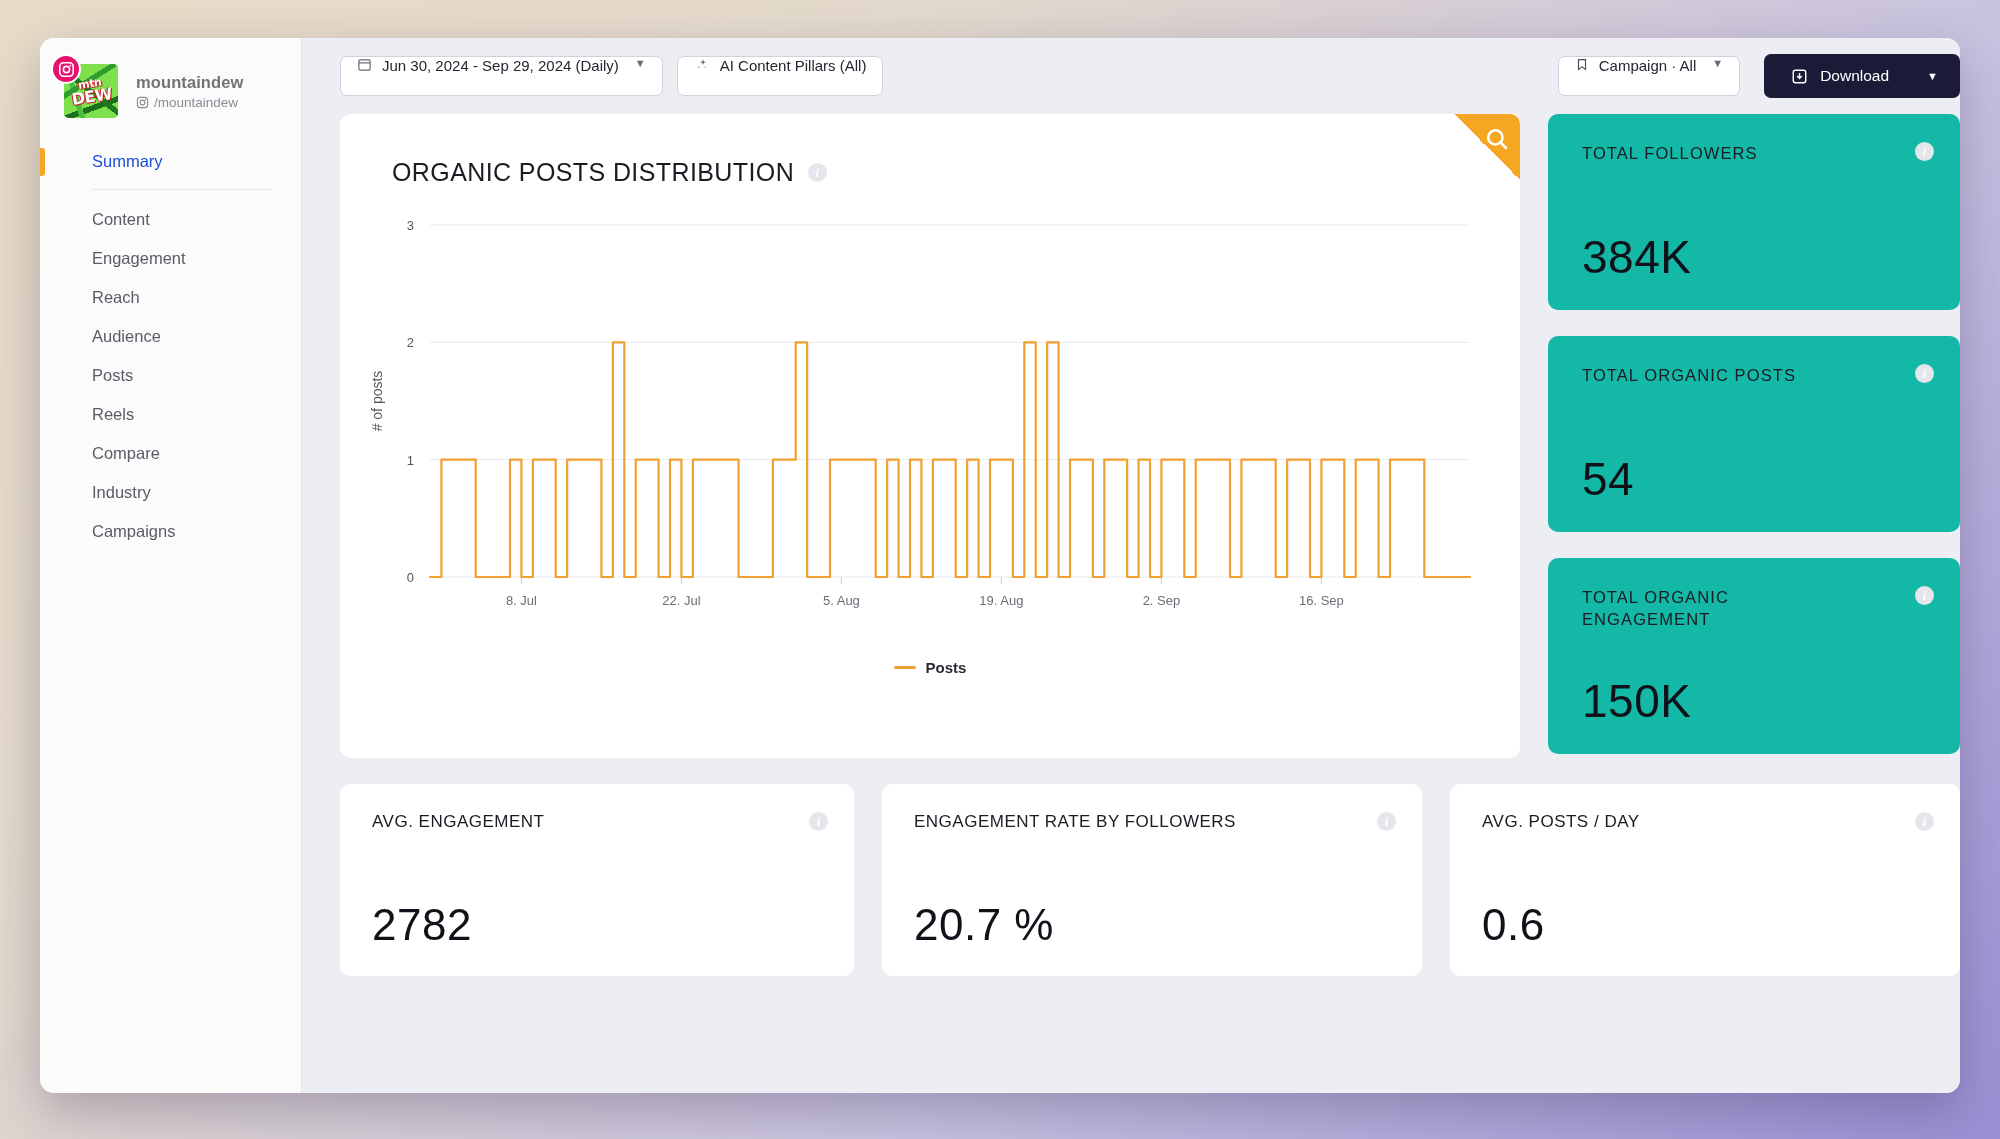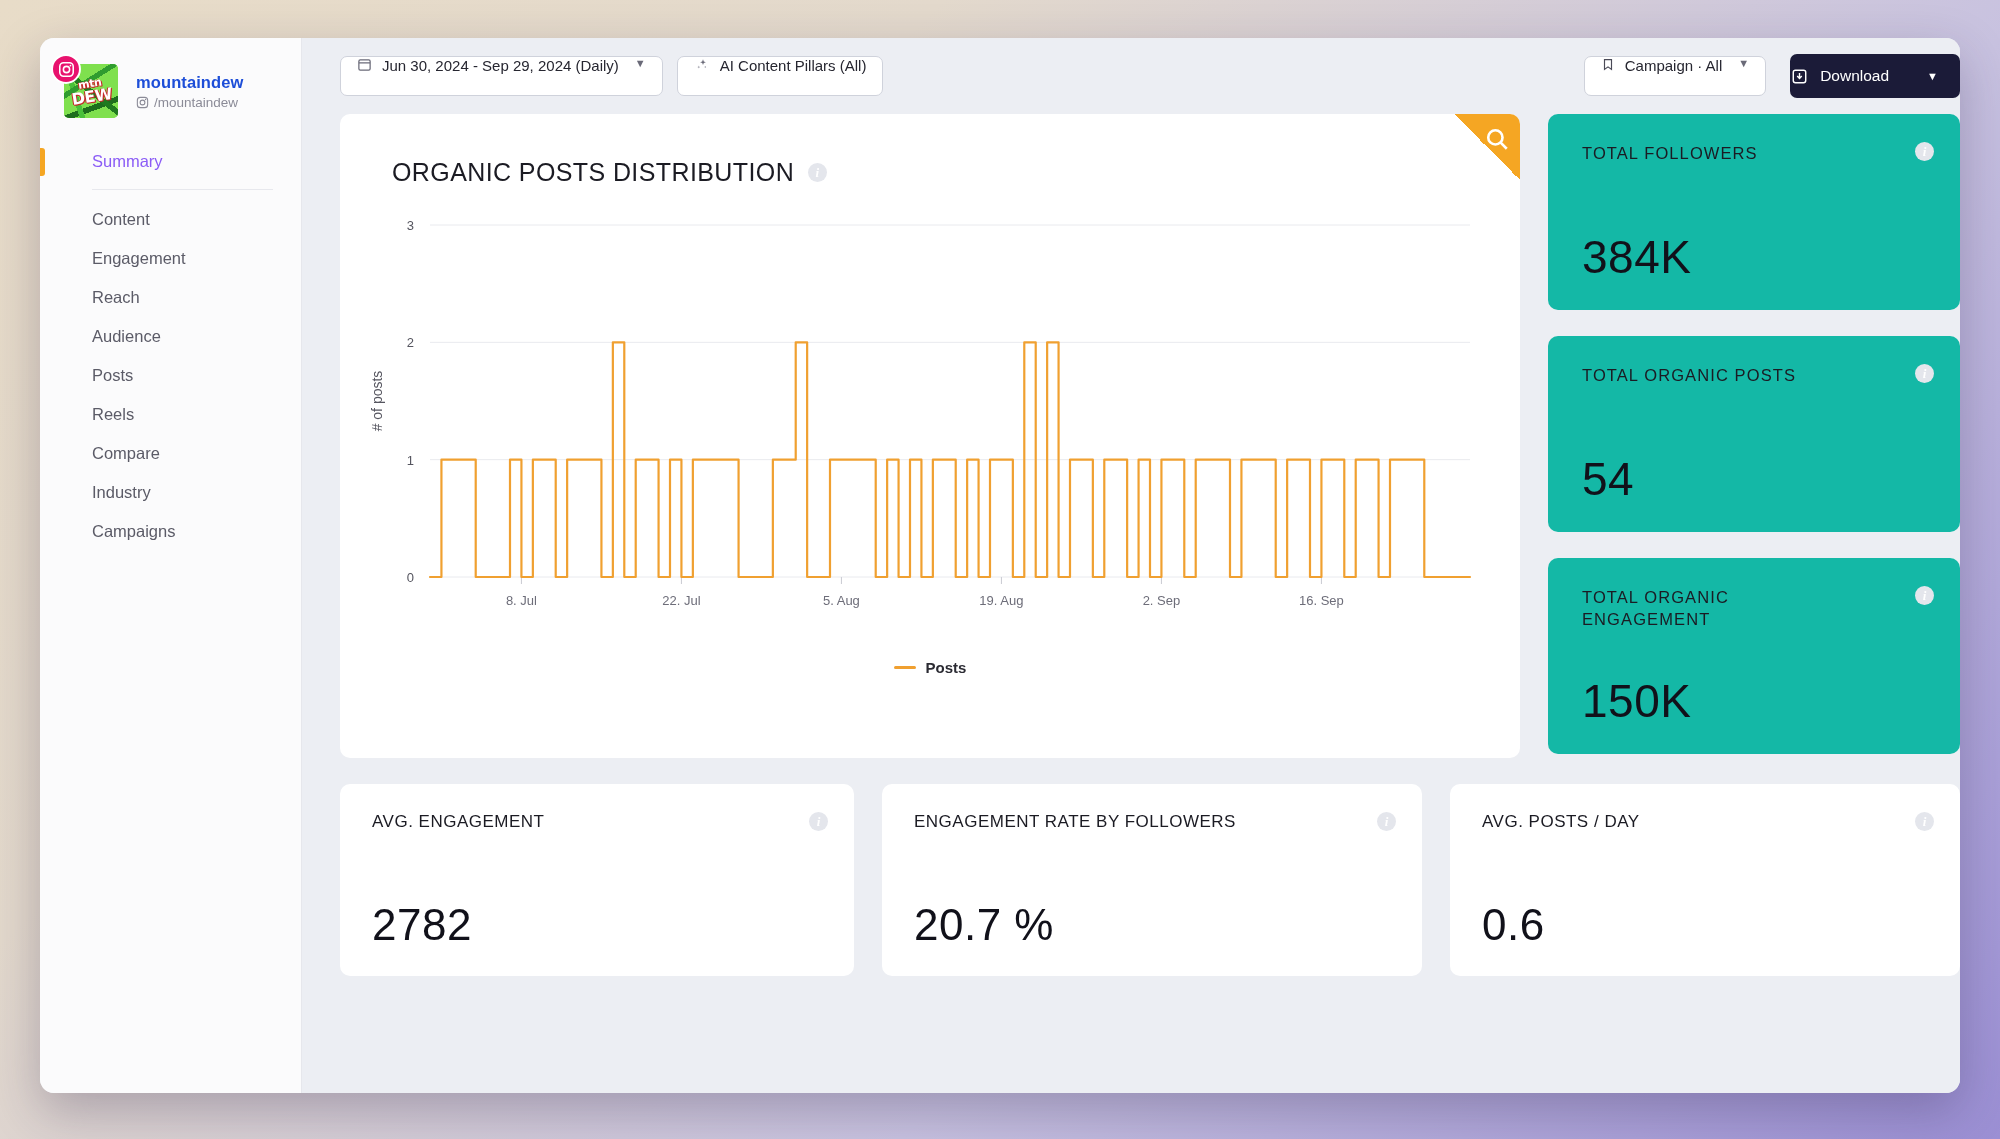--- a/index.html
+++ b/index.html
@@ -57,33 +57,33 @@
   }
   .avatar .mtn-text .big { display: block; font-size: 16px; line-height: 15px; }
   .ig-badge {
     position: absolute; left: -13px; top: -10px;
     width: 30px; height: 30px; border-radius: 50%;
     background: #e8126e; border: 2px solid #fff;
     display: flex; align-items: center; justify-content: center;
   }
   .ig-badge svg { width: 17px; height: 17px; }
   .profile-txt { margin-left: 18px; }
-  .profile-name { font-size: 16.5px; font-weight: bold; color: #1d4ed8; letter-spacing: .1px; }
+  .profile-name { font-size: 16.5px; font-weight: bold; color: #737373; letter-spacing: .1px; }
   .profile-handle { display: flex; align-items: center; gap: 5px; margin-top: 3px; font-size: 13.5px; color: #8b8b97; }
   .profile-handle svg { width: 13px; height: 13px; }
 
   .nav { margin-top: 10px; }
   .nav-item {
     position: relative;
     padding: 10px 0 10px 52px;
     font-size: 16.5px;
     color: #5b5b67;
     cursor: pointer;
   }
-  .nav-item.active { color: #8b5cf6; }
+  .nav-item.active { color: #1d4ed8; }
   .nav-item.active::before {
     content: ""; position: absolute; left: 0; top: 6px;
     width: 5px; height: 28px; background: #f5a623; border-radius: 0 3px 3px 0;
   }
   .nav-sep { height: 1px; background: #e7e8ed; margin: 8px 28px 10px 52px; }
 
   
   #main { flex: 1; display: flex; flex-direction: column; min-width: 0; background: #eceef3; }
   #toolbar {
     height: 76px; flex: 0 0 76px;
@@ -97,21 +97,21 @@
     padding: 0 16px; font-size: 15px; color: #262630;
     cursor: pointer; white-space: nowrap;
   }
   .pill .caret { color: #6a6a78; font-size: 11px; margin-left: 6px; }
   .pill svg { flex: 0 0 auto; }
   .spacer { flex: 1; }
   .pill.campaign { margin-right: 10px; }
   .btn-download {
     height: 44px; display: inline-flex; align-items: center; gap: 12px;
     background: #1b1b38; color: #fff; border-radius: 7px;
-    padding: 0 22px 0 1px; font-size: 15.5px; cursor: pointer;
+    padding: 0 22px 0 27px; font-size: 15.5px; cursor: pointer;
     margin-right: 0;
   }
   .btn-download .caret { font-size: 11px; margin-left: 26px; }
 
   #content {
     flex: 1; display: flex; flex-direction: column;
     padding: 0 0 0 38px; gap: 26px; min-height: 0;
   }
   .row-top { display: flex; gap: 28px; align-items: flex-start; }
 

